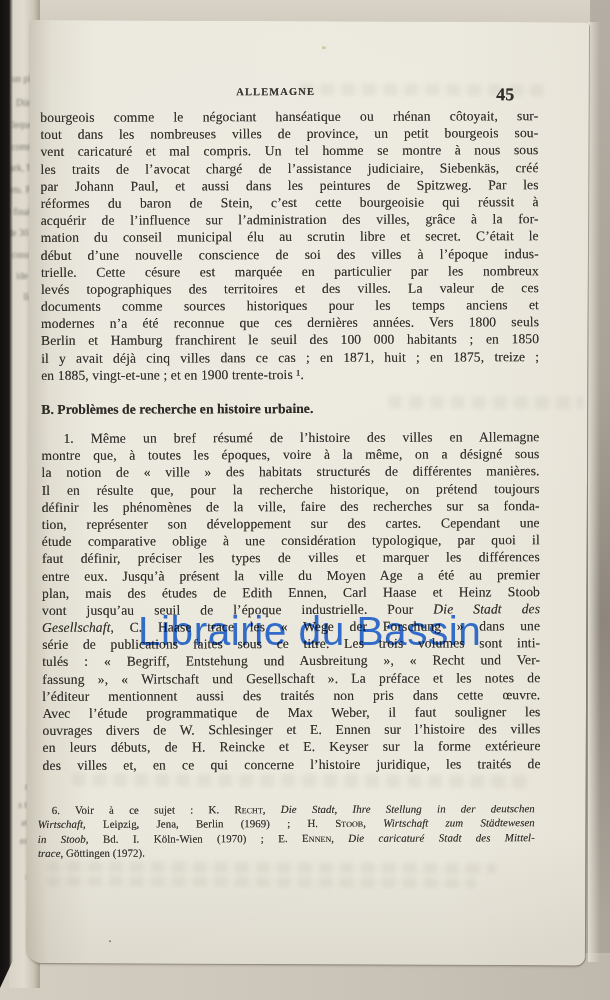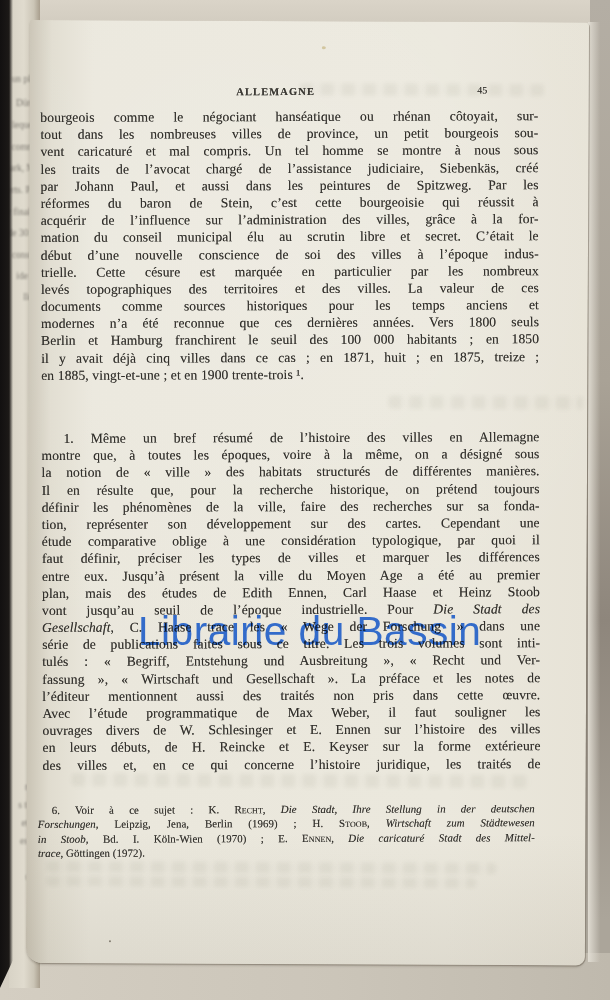--- a/index.html
+++ b/index.html
@@ -25,21 +25,21 @@
     background:
       radial-gradient(130% 80% at 38% 22%,rgba(255,255,255,.16),rgba(255,255,255,0) 62%),
       linear-gradient(180deg,rgba(0,0,0,0) 86%,rgba(110,100,82,.10) 100%),
       linear-gradient(90deg,#c9c3b4 0px,#e0dccf 22px,#eae7dc 64px,#ebe8dd 420px,#e7e3d7 100%);
     box-shadow:1px 1px 0 rgba(125,117,103,.55),0 2px 2px rgba(90,84,72,.25);}
   .text-area{position:absolute;left:10px;top:0;width:498px;height:943px;
     color:#32302c;transform:rotate(-.45deg);transform-origin:top right;
     text-shadow:0 0 .4px rgba(46,44,40,.55);}
   .hdr-title{position:absolute;left:196px;top:63px;font-size:10.5px;font-weight:700;
     letter-spacing:1.1px;color:#3a3833;}
-  .hdr-num{position:absolute;left:437px;top:62px;font-size:10px;}
+  .hdr-num{position:absolute;left:456px;top:62px;font-size:18px;font-weight:bold;}
   .block{position:absolute;left:0;width:498px;font-size:13.6px;letter-spacing:.1px;}
   .para-1{top:85px;}
   .para-2{top:406px;}
   .tl{height:17.2px;line-height:17.2px;text-align:justify;text-align-last:justify;
     overflow:hidden;white-space:normal;}
   .tl.flush{text-align-last:left;}
   .para-2 .tl.ind{padding-left:22px;}
   .heading{position:absolute;left:0;top:378px;font-size:13.7px;font-weight:700;color:#2d2b27;}
   .footnote{position:absolute;left:-5px;top:779px;width:497px;font-size:10.9px;letter-spacing:.05px;}
   .footnote .tl{height:14.4px;line-height:14.4px;}
@@ -109,20 +109,21 @@
           <div class="tl"><span>début d’une nouvelle conscience de soi des villes à l’époque indus-</span></div>
           <div class="tl"><span>trielle. Cette césure est marquée en particulier par les nombreux</span></div>
           <div class="tl"><span>levés topographiques des territoires et des villes. La valeur de ces</span></div>
           <div class="tl"><span>documents comme sources historiques pour les temps anciens et</span></div>
           <div class="tl"><span>modernes n’a été reconnue que ces dernières années. Vers 1800 seuls</span></div>
           <div class="tl"><span>Berlin et Hamburg franchirent le seuil des 100 000 habitants ; en 1850</span></div>
           <div class="tl"><span>il y avait déjà cinq villes dans ce cas ; en 1871, huit ; en 1875, treize ;</span></div>
           <div class="tl flush"><span>en 1885, vingt-et-une ; et en 1900 trente-trois ¹.</span></div>
         </div>
 
+      <div class="heading">B. Problèmes de recherche en histoire urbaine.</div>
 
       <div class="block para-2">
           <div class="tl ind"><span>1. Même un bref résumé de l’histoire des villes en Allemagne</span></div>
           <div class="tl"><span>montre que, à toutes les époques, voire à la même, on a désigné sous</span></div>
           <div class="tl"><span>la notion de « ville » des habitats structurés de différentes manières.</span></div>
           <div class="tl"><span>Il en résulte que, pour la recherche historique, on prétend toujours</span></div>
           <div class="tl"><span>définir les phénomènes de la ville, faire des recherches sur sa fonda-</span></div>
           <div class="tl"><span>tion, représenter son développement sur des cartes. Cependant une</span></div>
           <div class="tl"><span>étude comparative oblige à une considération typologique, par quoi il</span></div>
           <div class="tl"><span>faut définir, préciser les types de villes et marquer les différences</span></div>
@@ -135,21 +136,21 @@
           <div class="tl"><span>fassung », « Wirtschaft und Gesellschaft ». La préface et les notes de</span></div>
           <div class="tl"><span>l’éditeur mentionnent aussi des traités non pris dans cette œuvre.</span></div>
           <div class="tl"><span>Avec l’étude programmatique de Max Weber, il faut souligner les</span></div>
           <div class="tl"><span>ouvrages divers de W. Schlesinger et E. Ennen sur l’histoire des villes</span></div>
           <div class="tl"><span>en leurs débuts, de H. Reincke et E. Keyser sur la forme extérieure</span></div>
           <div class="tl"><span>des villes et, en ce qui concerne l’histoire juridique, les traités de</span></div>
         </div>
 
       <div class="footnote">
           <div class="tl ind"><span>6. Voir à ce sujet : K. </span><span class="sc">Recht</span><span>, </span><span class="it">Die Stadt, Ihre Stellung in der deutschen</span></div>
-          <div class="tl"><span class="it">Forschungen</span><span>, Leipzig, Jena, Berlin (1969) ; H. </span><span class="sc">Stoob</span><span>, </span><span class="it">Wirtschaft zum Städtewesen</span></div>
+          <div class="tl"><span class="it">Wirtschaft</span><span>, Leipzig, Jena, Berlin (1969) ; H. </span><span class="sc">Stoob</span><span>, </span><span class="it">Wirtschaft zum Städtewesen</span></div>
           <div class="tl"><span class="it">in Stoob</span><span>, Bd. I. Köln-Wien (1970) ; E. </span><span class="sc">Ennen</span><span>, </span><span class="it">Die caricaturé Stadt des Mittel-</span></div>
           <div class="tl flush"><span class="it">trace</span><span>, Göttingen (1972).</span></div>
         </div>
     </div>
   </div>
 
   <div class="watermark" style="color: rgb(44, 111, 232);">Librairie du Bassin</div>
 </div>
 
 </body></html>

